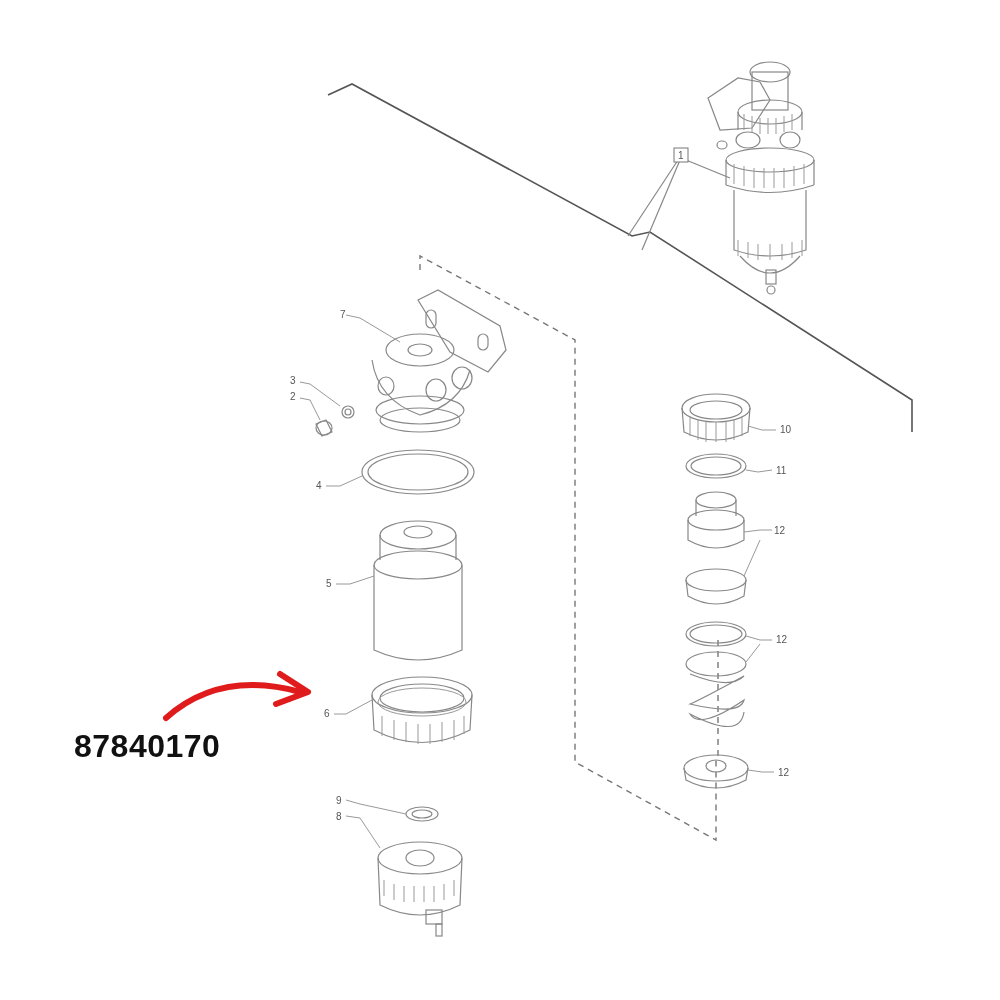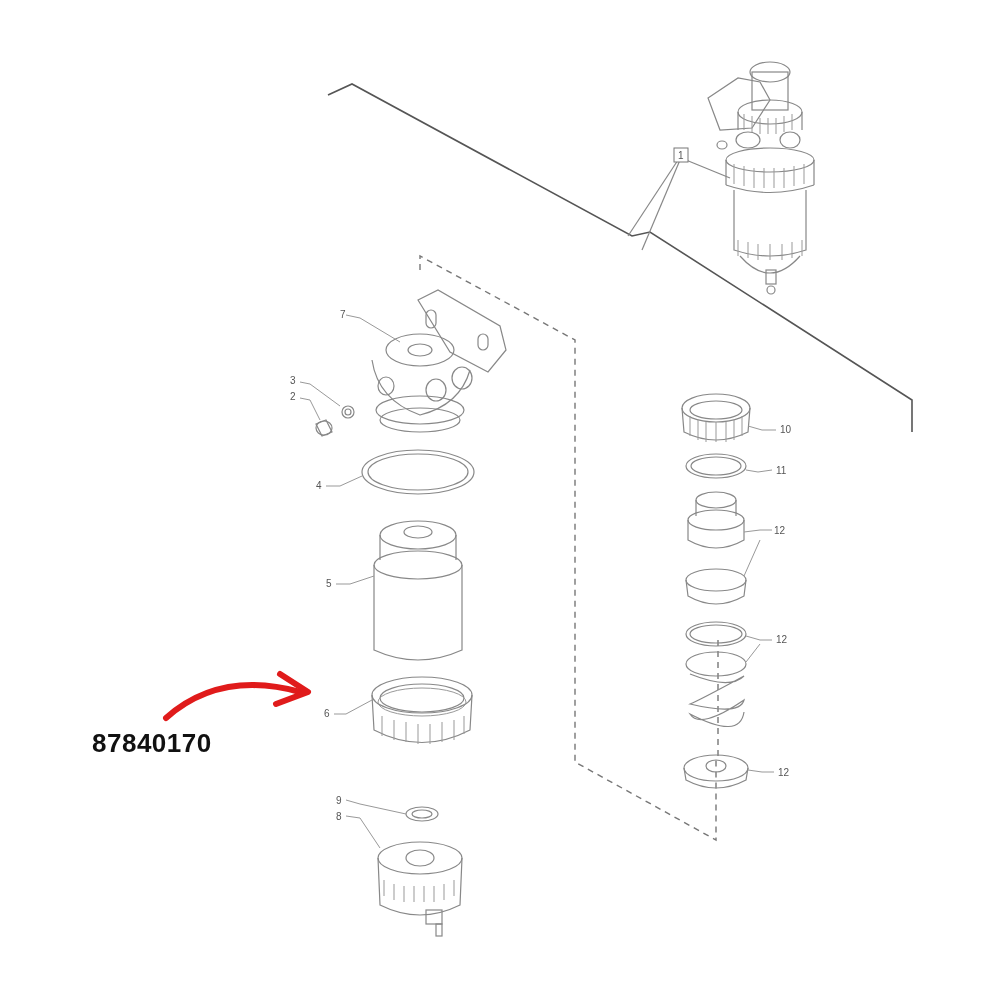--- a/index.html
+++ b/index.html
@@ -3,21 +3,21 @@
 <meta charset="utf-8">
 <style>
   html, body { margin:0; padding:0; background:#ffffff; }
   body { width:1000px; height:1000px; position:relative; overflow:hidden; font-family:"Liberation Sans", sans-serif; }
   svg.diagram { position:absolute; left:0; top:0; width:1000px; height:1000px; }
   .ln { fill:none; stroke:#555; stroke-width:1.6; }
   .lt { fill:none; stroke:#888; stroke-width:1.2; }
   .thin { fill:none; stroke:#999; stroke-width:1; }
   .dash { fill:none; stroke:#777; stroke-width:1.4; stroke-dasharray:6 5; }
   .callout-text { font-family:"Liberation Sans", sans-serif; font-size:10px; fill:#555; }
-  .part-number { position:absolute; left:92px; top:728px; font-family:"Liberation Sans", sans-serif; font-weight:bold; font-size:26px; color:#111; letter-spacing:0.5px; }
+  .part-number { position:absolute; left:74px; top:728px; font-family:"Liberation Sans", sans-serif; font-weight:bold; font-size:32px; color:#111; letter-spacing:0.5px; }
 </style>
 </head>
 <body>
 
 <svg class="diagram" viewBox="0 0 1000 1000">
 
   <g>
     <polyline class="ln" points="328,95 352,84 632,236 650,232 912,400 912,432"></polyline>
     <polyline class="lt" points="678,160 628,236"></polyline>
     <polyline class="lt" points="680,160 642,250"></polyline>

